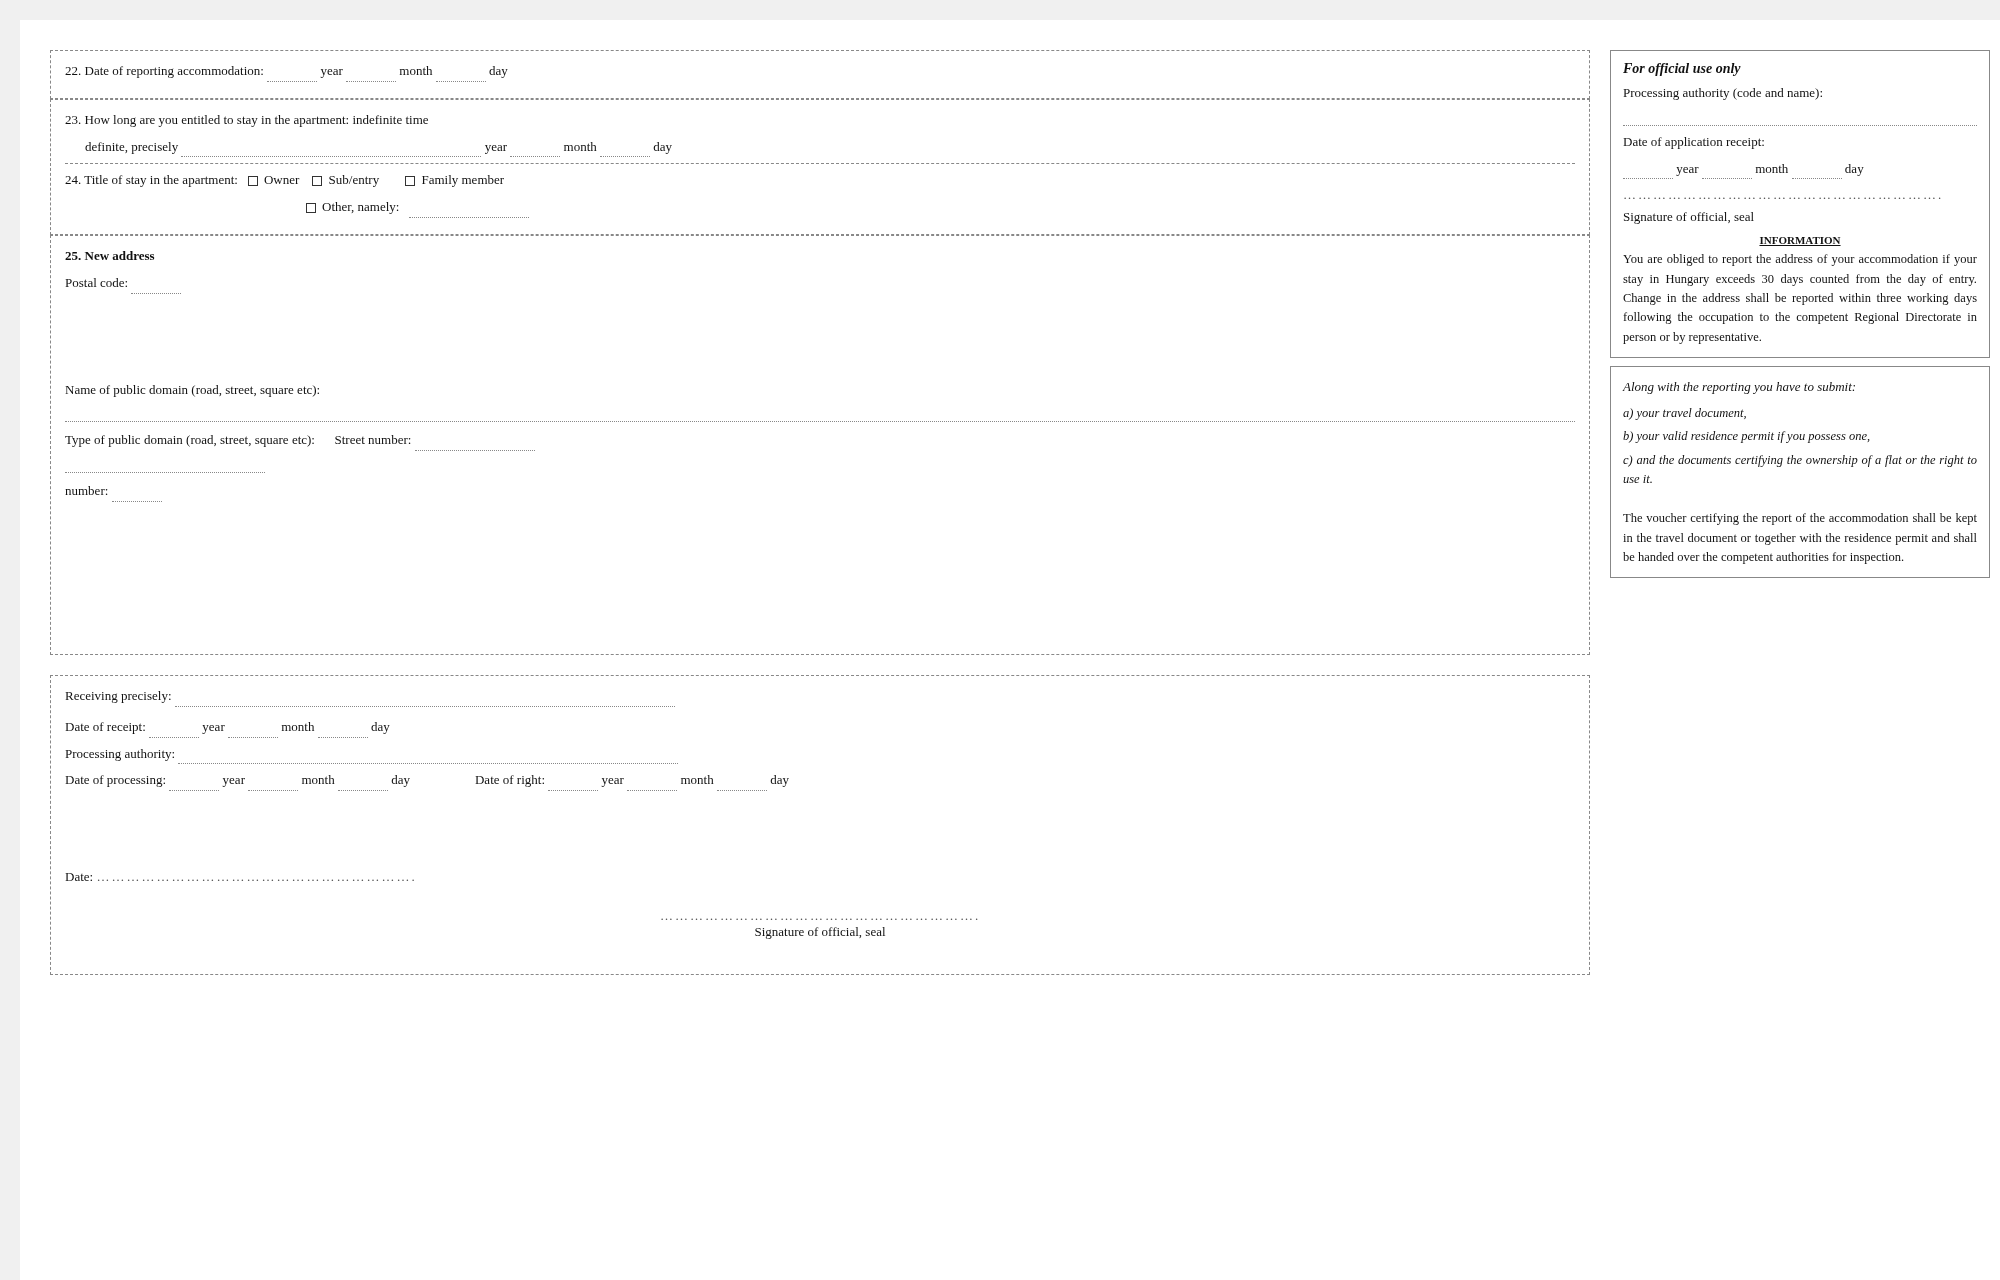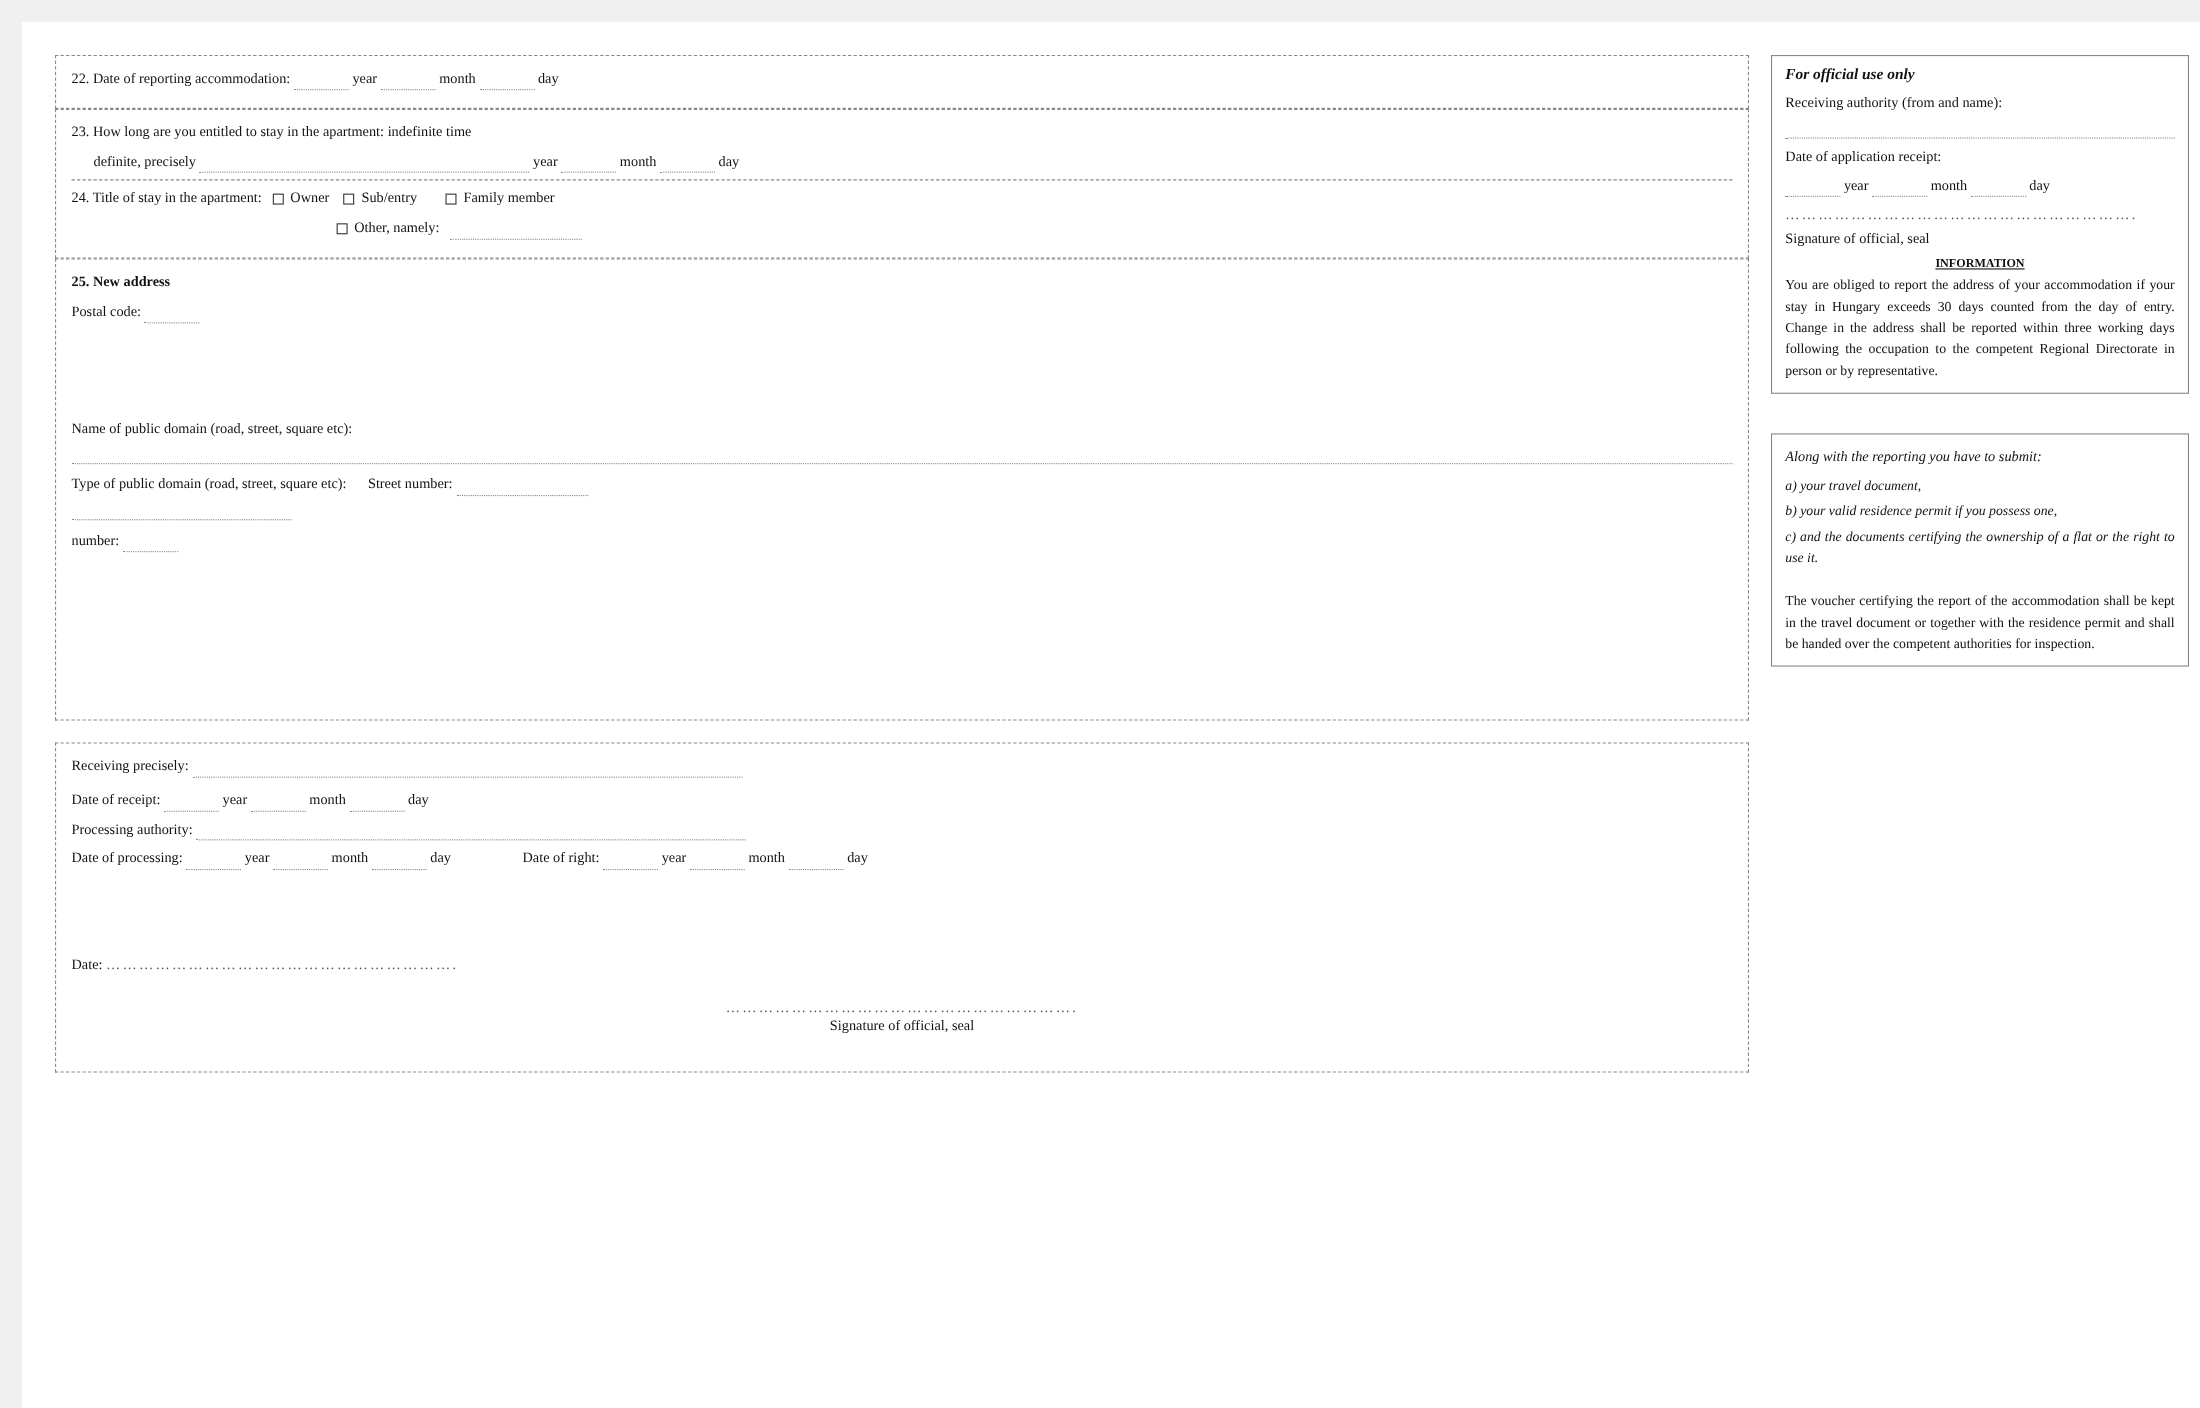--- a/index.html
+++ b/index.html
@@ -29,21 +29,21 @@
     .left-col {
       flex: 1;
       display: flex;
       flex-direction: column;
       gap: 0;
     }
     .right-col {
       width: 380px;
       display: flex;
       flex-direction: column;
-      gap: 36px;
+      gap: 8px;
     }
 
     
     .form-section {
       border: 1px dashed #888;
       padding: 10px 14px;
       margin-bottom: 0;
     }
 
     
@@ -282,21 +282,21 @@
           </div>
         </div>
       </div>
 
     </div>
 
     <div class="right-col">
 
       <div class="info-box">
         <div class="info-box-title">For official use only</div>
-        <div class="row">Receiving authority (from and name):</div>
+        <div class="row">Processing authority (code and name):</div>
         <div class="dots-line"></div>
         <div class="row" style="margin-top:6px;">Date of application receipt:</div>
         <div class="row">
           <span class="field-line-short"></span>
           <span>year</span>
           <span class="field-line-short"></span>
           <span>month</span>
           <span class="field-line-short"></span>
           <span>day</span>
         </div>

